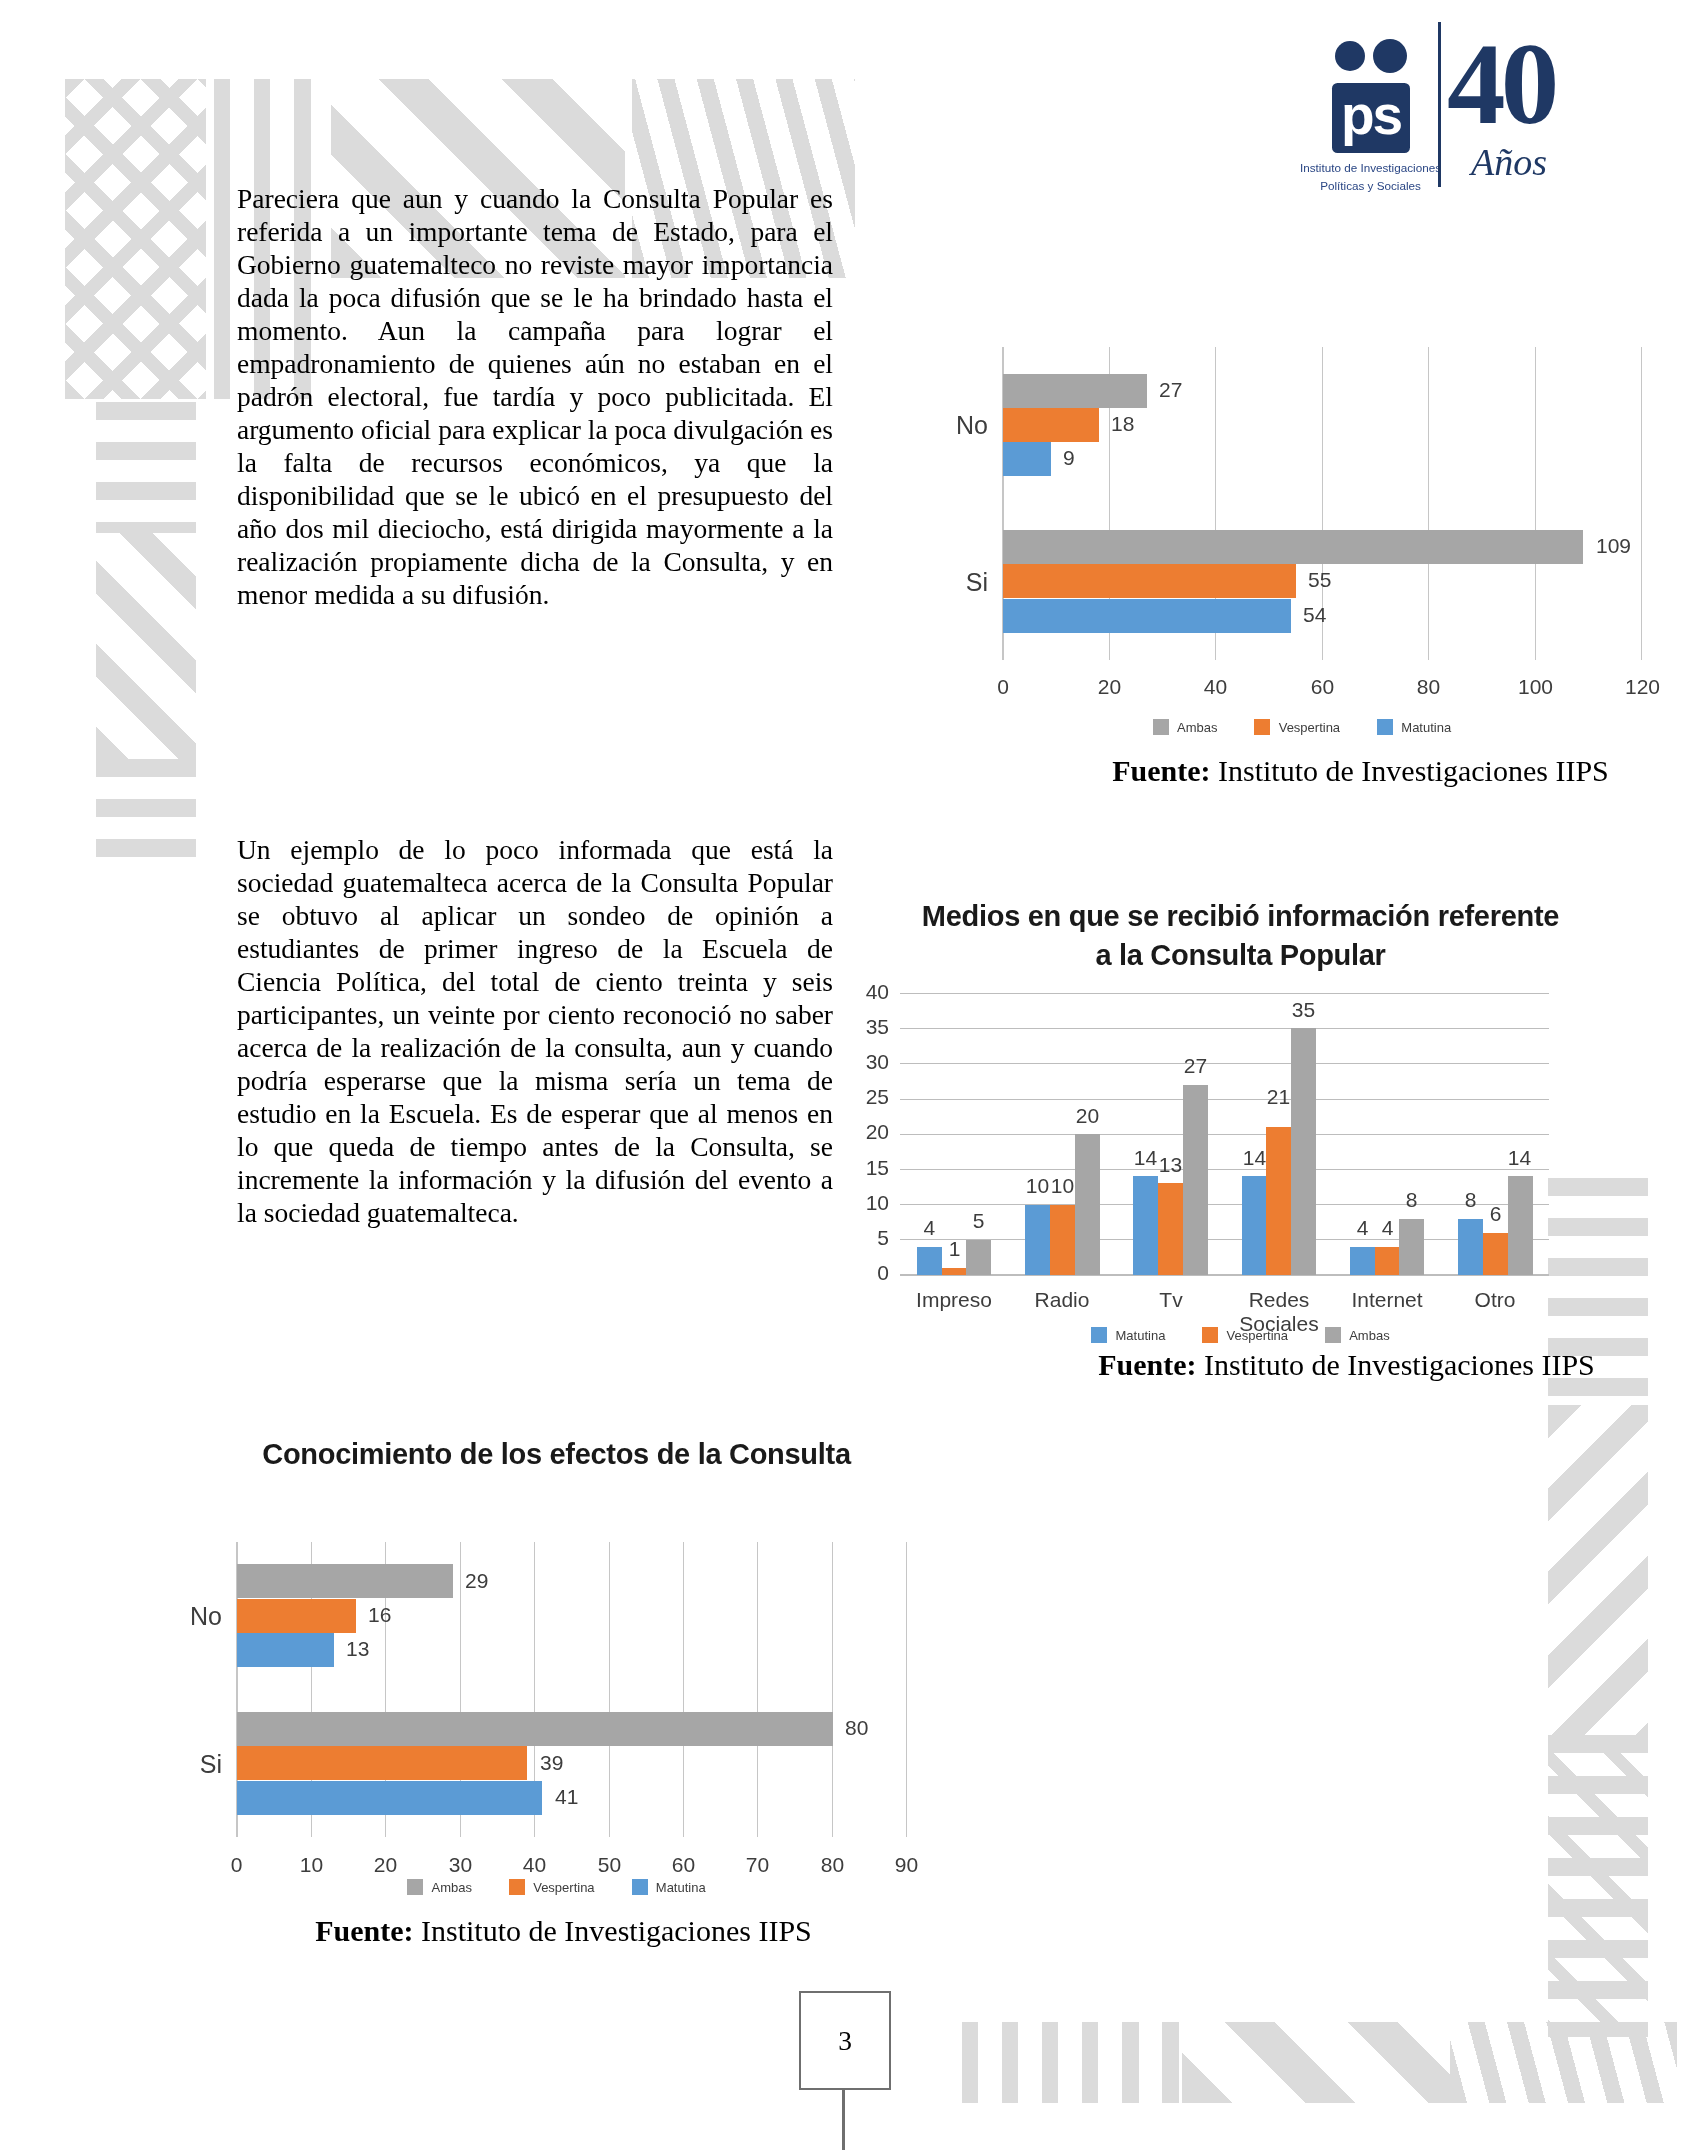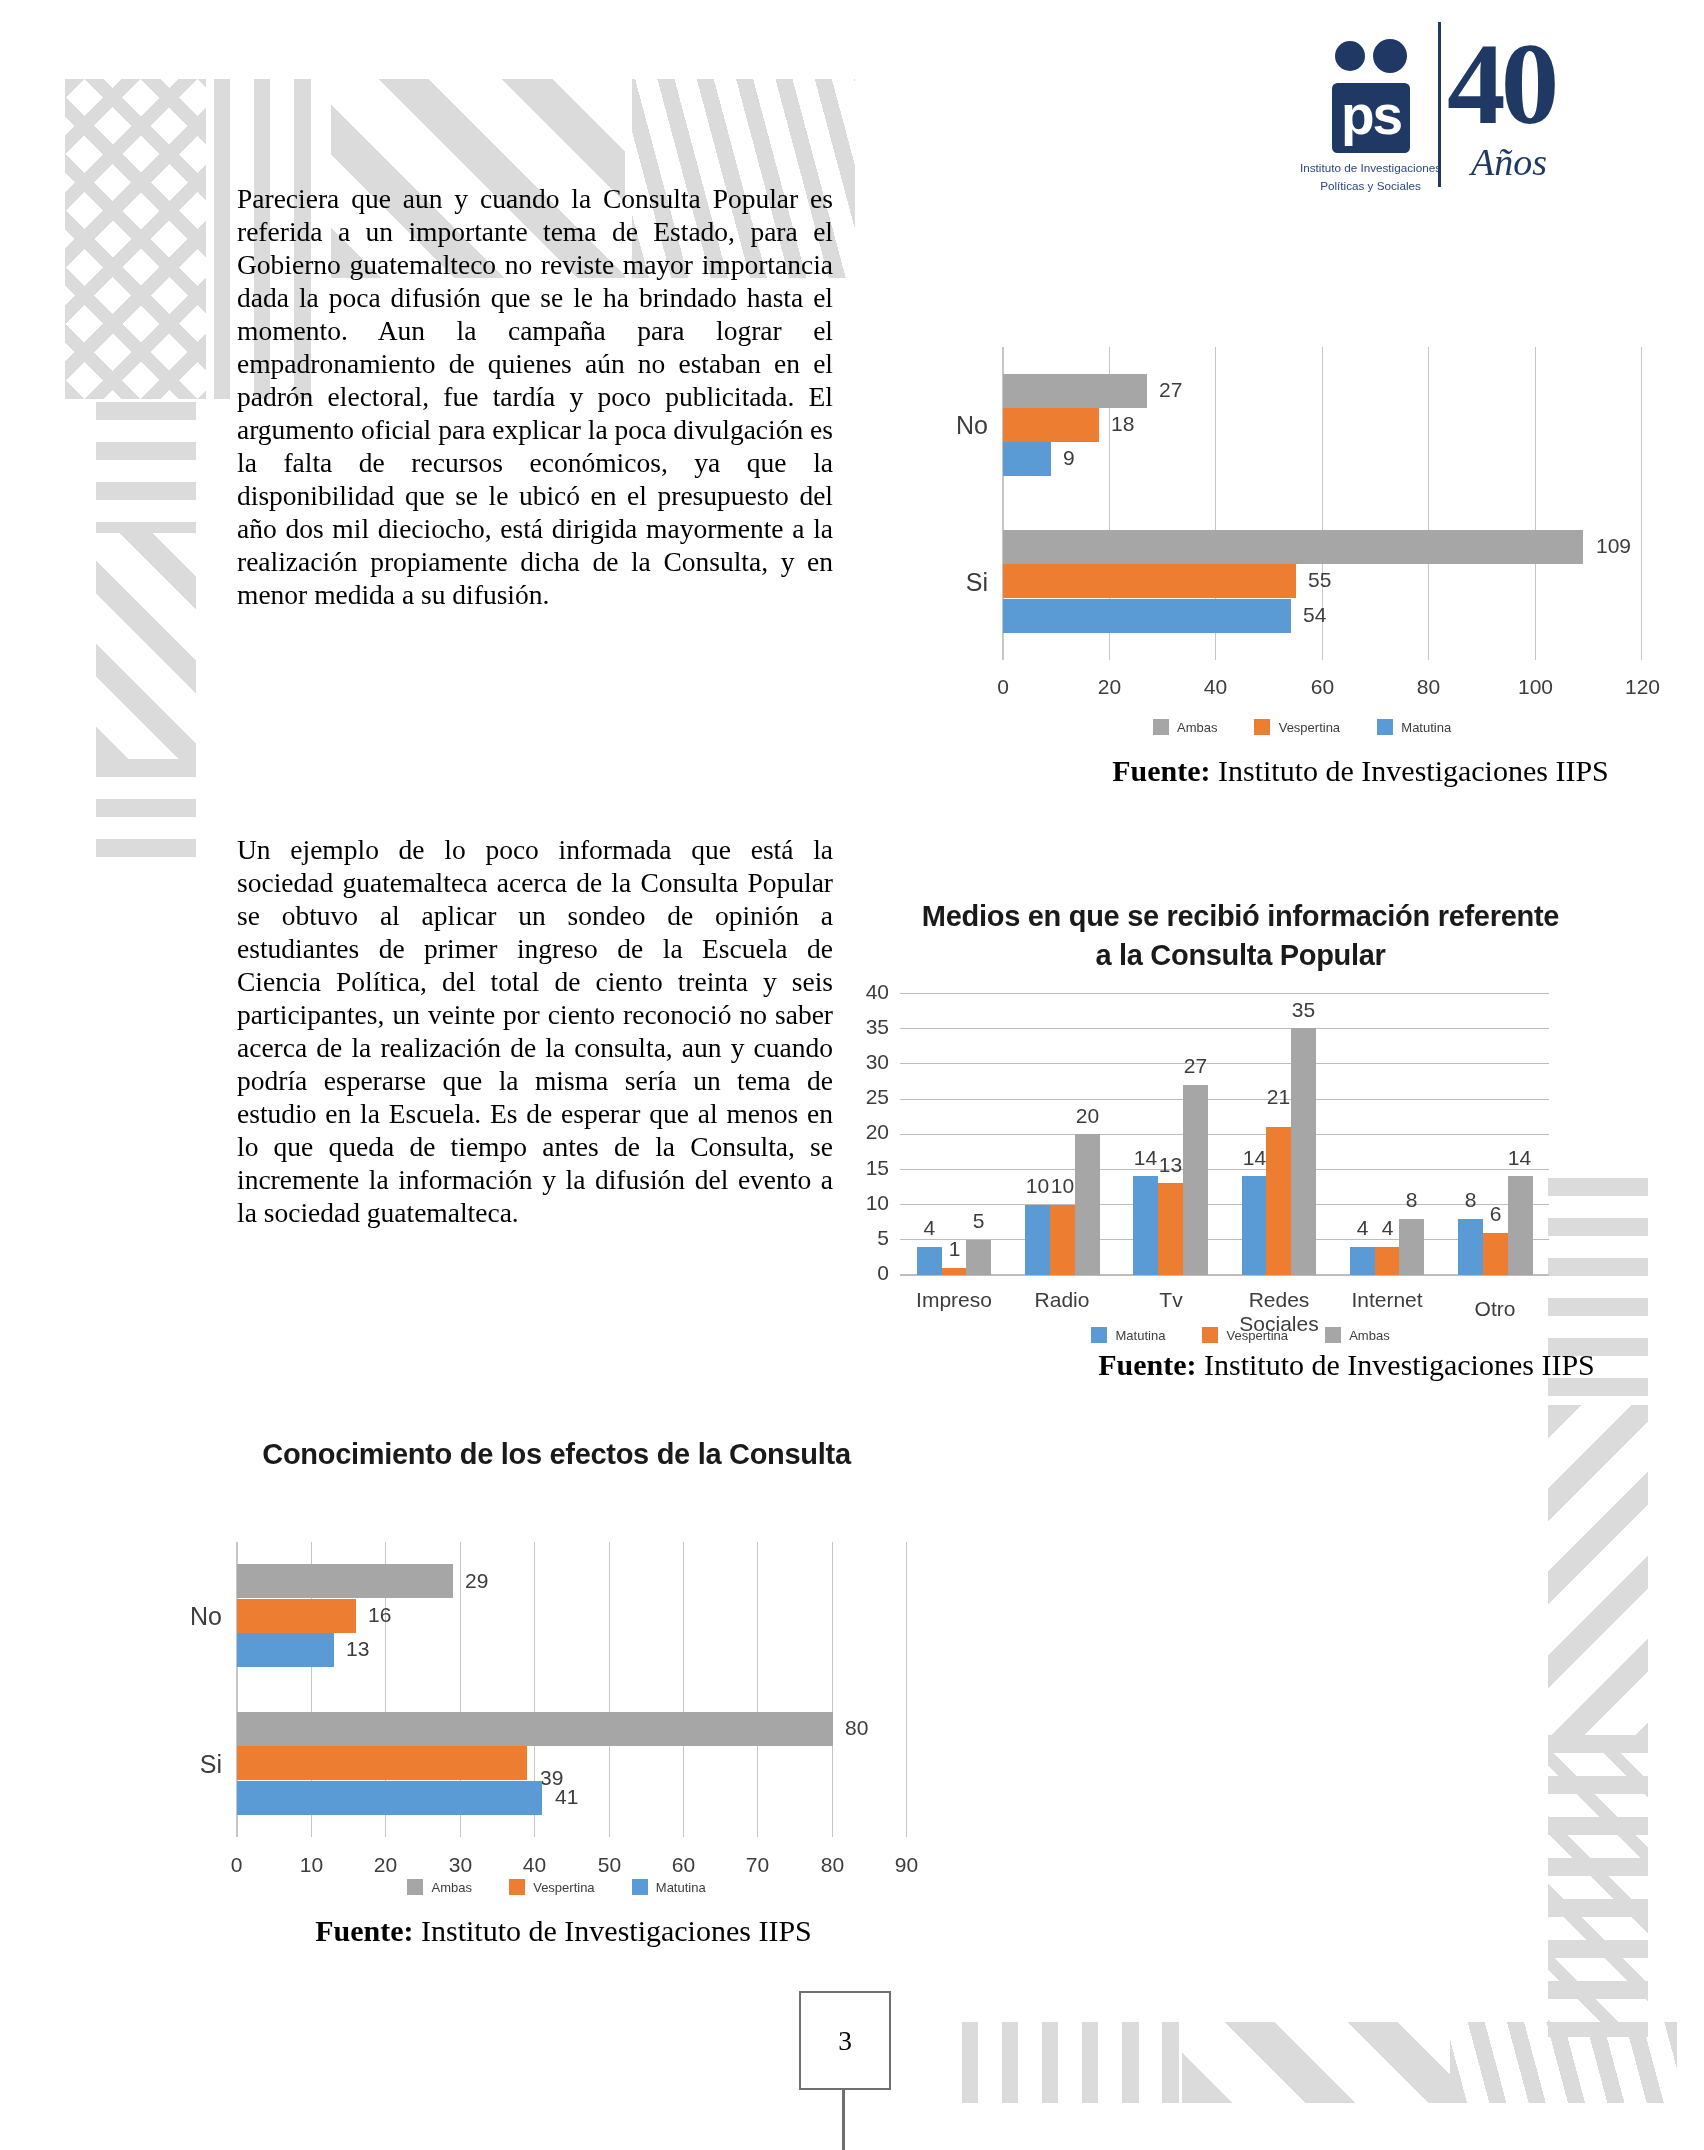--- a/index.html
+++ b/index.html
@@ -268,21 +268,21 @@
       <div class="ytick" style="left: -11px; top: 227px;">20</div>
       <div class="ytick" style="left: -11px; top: 192px;">25</div>
       <div class="ytick" style="left: -11px; top: 157px;">30</div>
       <div class="ytick" style="left: -11px; top: 122px;">35</div>
       <div class="ytick" style="left: -11px; top: 87px;">40</div>
       <div class="vcat-label" style="left: 41px; width: 108px; top: 395px;">Impreso</div>
       <div class="vcat-label" style="left: 149px; width: 108px; top: 395px;">Radio</div>
       <div class="vcat-label" style="left: 258px; width: 108px; top: 395px;">Tv</div>
       <div class="vcat-label" style="left: 366px; width: 108px; top: 395px;">Redes Sociales</div>
       <div class="vcat-label" style="left: 474px; width: 108px; top: 395px;">Internet</div>
-      <div class="vcat-label" style="left: 582px; width: 108px; top: 404px;">Otro</div>
+      <div class="vcat-label" style="left: 582px; width: 108px; top: 395px;">Otro</div>
     </div>
 
   <div class="chart" id="chart3">
     <div class="title">
       <span>Conocimiento de los efectos de la Consulta</span>
     </div>
     <div class="plot">
         <div class="vgrid" style="left: -0.7px;"></div>
         <div class="vgrid" style="left: 74px;"></div>
         <div class="vgrid" style="left: 148px;"></div>
@@ -295,21 +295,21 @@
         <div class="vgrid" style="left: 669px;"></div>
         <div class="hbar" style="top: 22px; height: 34px; width: 216px; background: rgb(166, 166, 166);"></div>
         <div class="val-label" style="left: 228px; top: 26.5px;">29</div>
         <div class="hbar" style="top: 57px; height: 34px; width: 119px; background: rgb(237, 125, 49);"></div>
         <div class="val-label" style="left: 131px; top: 61px;">16</div>
         <div class="hbar" style="top: 91px; height: 34px; width: 97px; background: rgb(91, 155, 213);"></div>
         <div class="val-label" style="left: 109px; top: 95px;">13</div>
         <div class="hbar" style="top: 170px; height: 34px; width: 596px; background: rgb(166, 166, 166);"></div>
         <div class="val-label" style="left: 608px; top: 174px;">80</div>
         <div class="hbar" style="top: 204px; height: 34px; width: 290px; background: rgb(237, 125, 49);"></div>
-        <div class="val-label" style="left: 303px; top: 224px;">39</div>
+        <div class="val-label" style="left: 303px; top: 209px;">39</div>
         <div class="hbar" style="top: 239px; height: 34px; width: 305px; background: rgb(91, 155, 213);"></div>
         <div class="val-label" style="left: 318px; top: 243px;">41</div>
       </div>
     <div class="legend">
         <div class="lg-item">
           <div class="lg-sw" style="background: rgb(166, 166, 166);"></div>
           <div class="lg-tx">Ambas</div>
         </div>
         <div class="lg-item">
           <div class="lg-sw" style="background: rgb(237, 125, 49);"></div>

